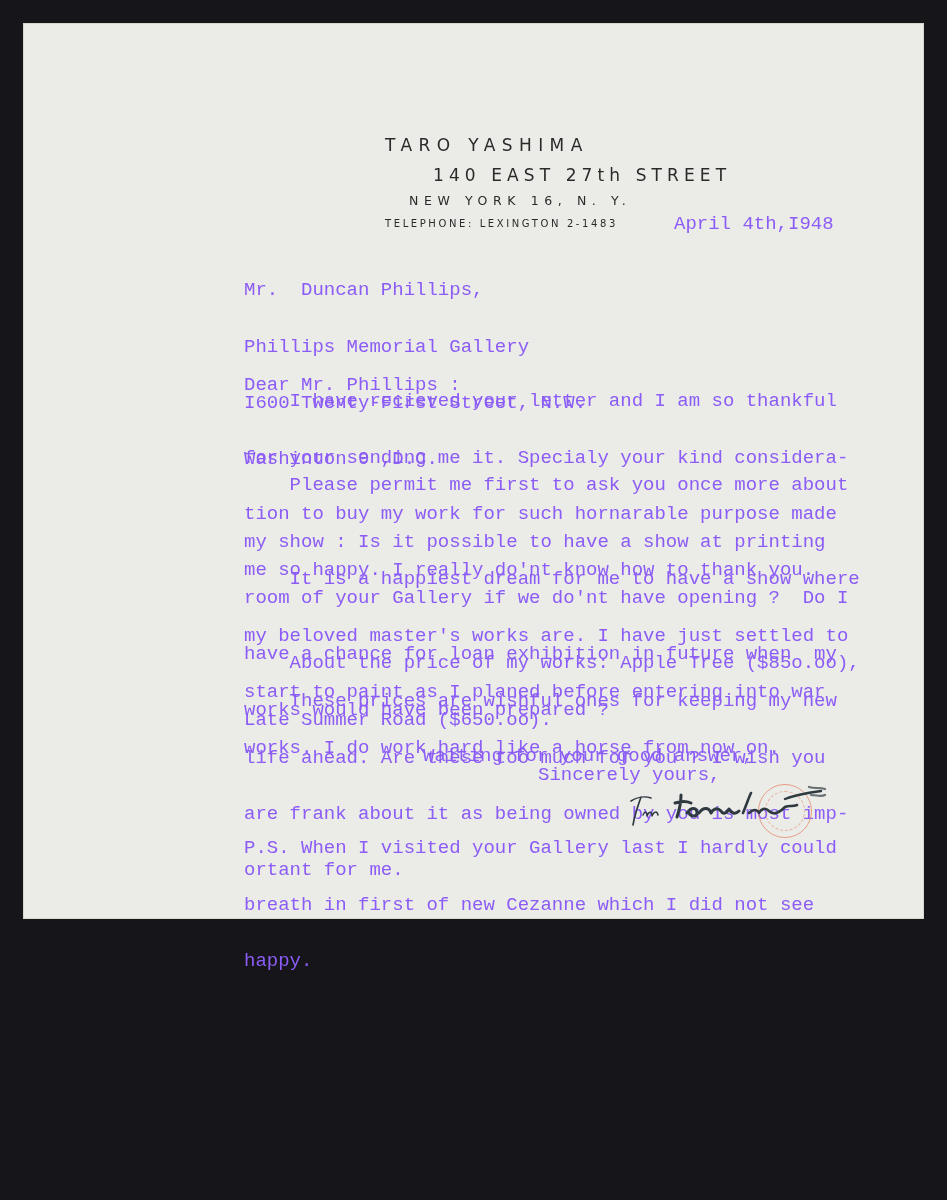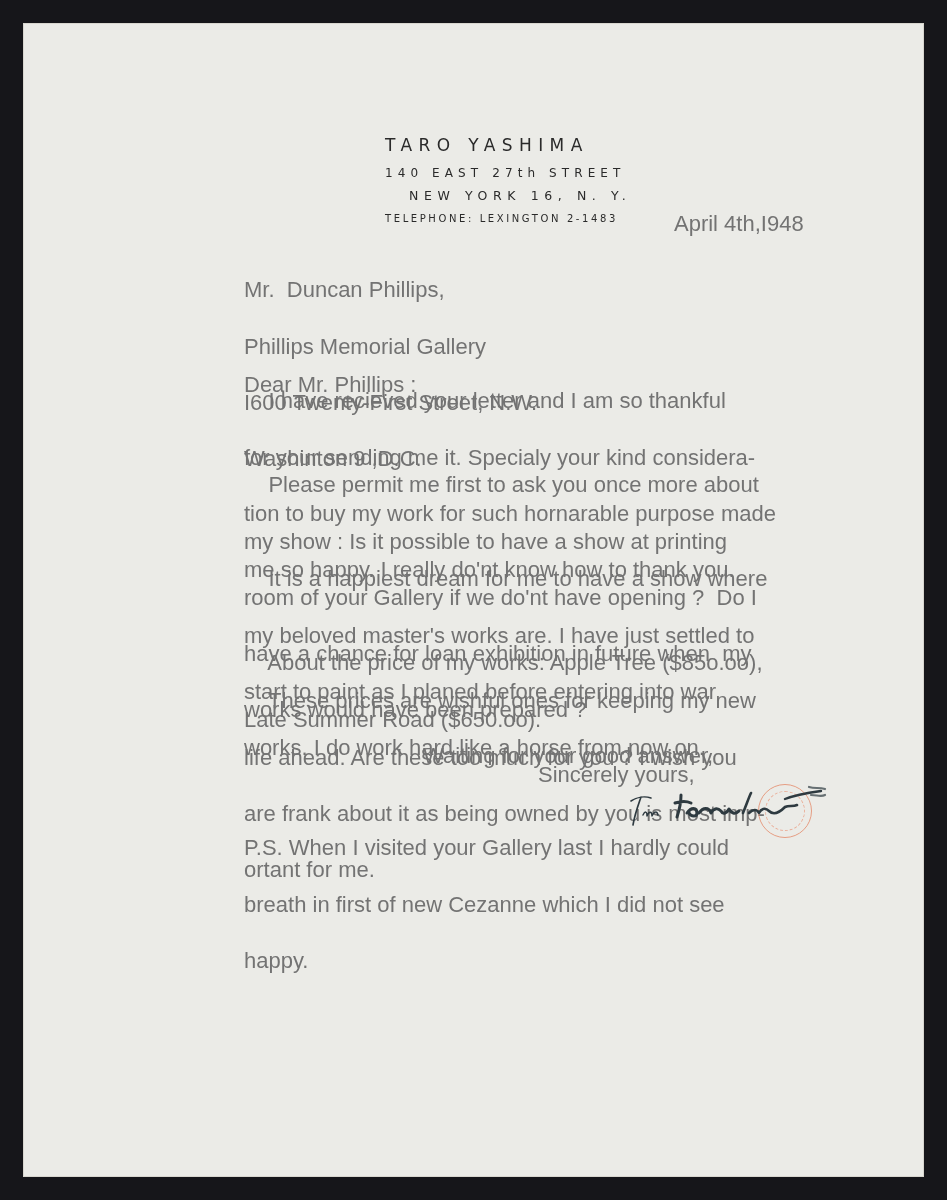--- a/index.html
+++ b/index.html
@@ -11,21 +11,21 @@
       height: 1200px;
       background: #16161a;
       position: relative;
       overflow: hidden;
     }
     .paper {
       position: absolute;
       left: 23px;
       top: 23px;
       width: 901px;
-      height: 1154px;
+      height: 896px;
       background: #ebebe7;
       box-shadow: inset 0 0 0 1px #d8d6cf;
     }
     .letterhead {
       position: absolute;
       left: 362px;
       top: 114px;
       width: 234px;
       font-family: "DejaVu Sans", sans-serif;
       color: #2a2a2a;
@@ -35,39 +35,40 @@
       display: block;
       white-space: nowrap;
       line-height: 1;
     }
     .lh-name {
       font-size: 17px;
       letter-spacing: 6.4px;
       margin-bottom: 13px;
     }
     .lh-street {
-      font-size: 12px;
+      font-size: 17px;
       letter-spacing: 5.1px;
       margin-bottom: 11px;
+      margin-left: 48px;
     }
     .lh-city {
       font-size: 12.5px;
       letter-spacing: 5.6px;
       margin-bottom: 11px;
       margin-left: 24px;
     }
     .lh-phone {
       font-size: 10px;
       letter-spacing: 2.6px;
     }
     .typed {
-      font-family: Liberation Sans, sans-serif;
-      font-size: 22px;
+      font-family: Liberation Mono, monospace;
+      font-size: 19px;
       line-height: 18.7px;
-      color: #737373;
+      color: #8b5cf6;
       white-space: pre;
       position: absolute;
     }
     .date {
       left: 674px;
       top: 215px;
     }
     .block {
       left: 244px;
     }

